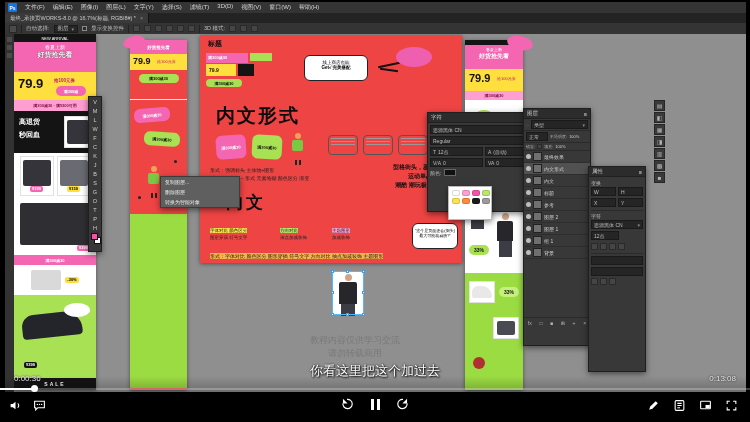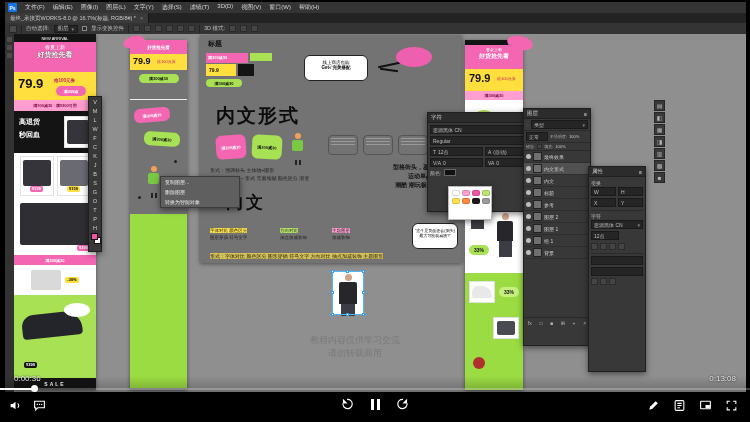--- a/index.html
+++ b/index.html
@@ -20,21 +20,21 @@
 .optionsbar{position:absolute;left:0;top:21px;right:0;height:11px;background:#343434;display:flex;align-items:center;gap:4px;padding:0 4px;color:#bdbdbd;font-size:5.5px;z-index:40}
 .opt-ic{width:8px;height:8px;background:#4a4a4a;border:1px solid #272727}
 .opt-sep{width:1px;height:8px;background:#222}
 .opt-check{width:5px;height:5px;border:1px solid #8a8a8a;background:#2a2a2a}
 .opt-select{background:#262626;border:1px solid #1b1b1b;padding:0 3px;height:8px;display:flex;align-items:center;gap:3px}
 .mini-ic{width:7px;height:7px;background:#454545;border:1px solid #2a2a2a}
 
 .canvas{position:absolute;left:0;top:32px;right:0;bottom:0;background:#8f8f8f;overflow:hidden}
 .left-dock{position:absolute;left:0;top:0;width:9px;height:100%;background:#323232;z-index:5}
 .left-dock .d{width:5px;height:5px;margin:3px auto 0;background:#4b4b4b}
-.artboard{position:absolute;background:#737373;box-shadow:0 1px 4px rgba(0,0,0,.45)}
+.artboard{position:absolute;background:#ef4444;box-shadow:0 1px 4px rgba(0,0,0,.45)}
 .pill{border-radius:6px;display:flex;align-items:center;justify-content:center;font-weight:bold;color:#111}
 .pink{background:#f466b1}.pinkl{background:#ff9ed0}.green{background:#a9e154}.yellow{background:#ffdf3e}.blackbg{background:#141414;color:#fff}
 .card{background:#fff;border:1px solid #e2e2e2;display:flex;flex-direction:column;align-items:center;justify-content:center}
 .prod{background:#34343a;border-radius:2px}
 .tag{font-weight:bold;border-radius:2px;padding:0 2px;line-height:6px}
 .fakeline{height:1px;background:#9a9a9a;margin:2px 2px 0 2px}
 
 .bl{display:flex;flex-direction:column}
 .bl>div{flex:0 0 auto;overflow:hidden;position:relative}
 
@@ -579,20 +579,21 @@
           <div class="dock-ic">◨</div>
           <div class="dock-ic">▥</div>
           <div class="dock-ic">▩</div>
           <div class="dock-ic">■</div>
         </div>
     </div>
   </div>
 
   <div class="vgrad"></div>
 
+  <div class="subtitle">你看这里把这个加过去</div>
 
   <span class="vtime" style="left:14px">0:00:36</span>
   <span class="vtime" style="right:14px">0:13:08</span>
 
   <div class="progress">
     <div class="played" style="width: 4.5%;"></div>
   </div>
   <div class="knob" style="left: calc(4.5% - 3px);"></div>
 
   <div class="vctl" style="left:8px;top:398px;gap:10px">

